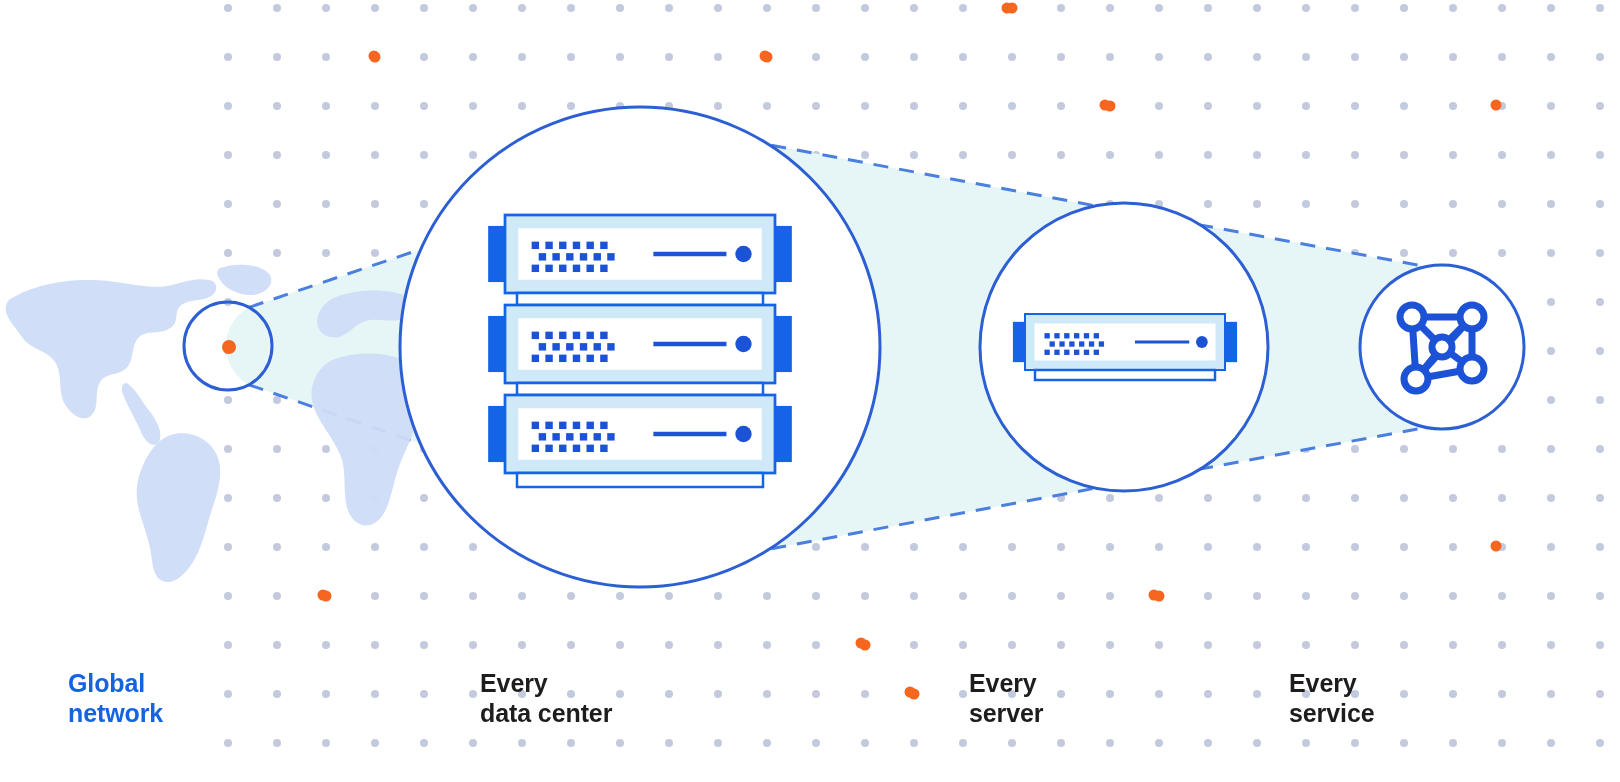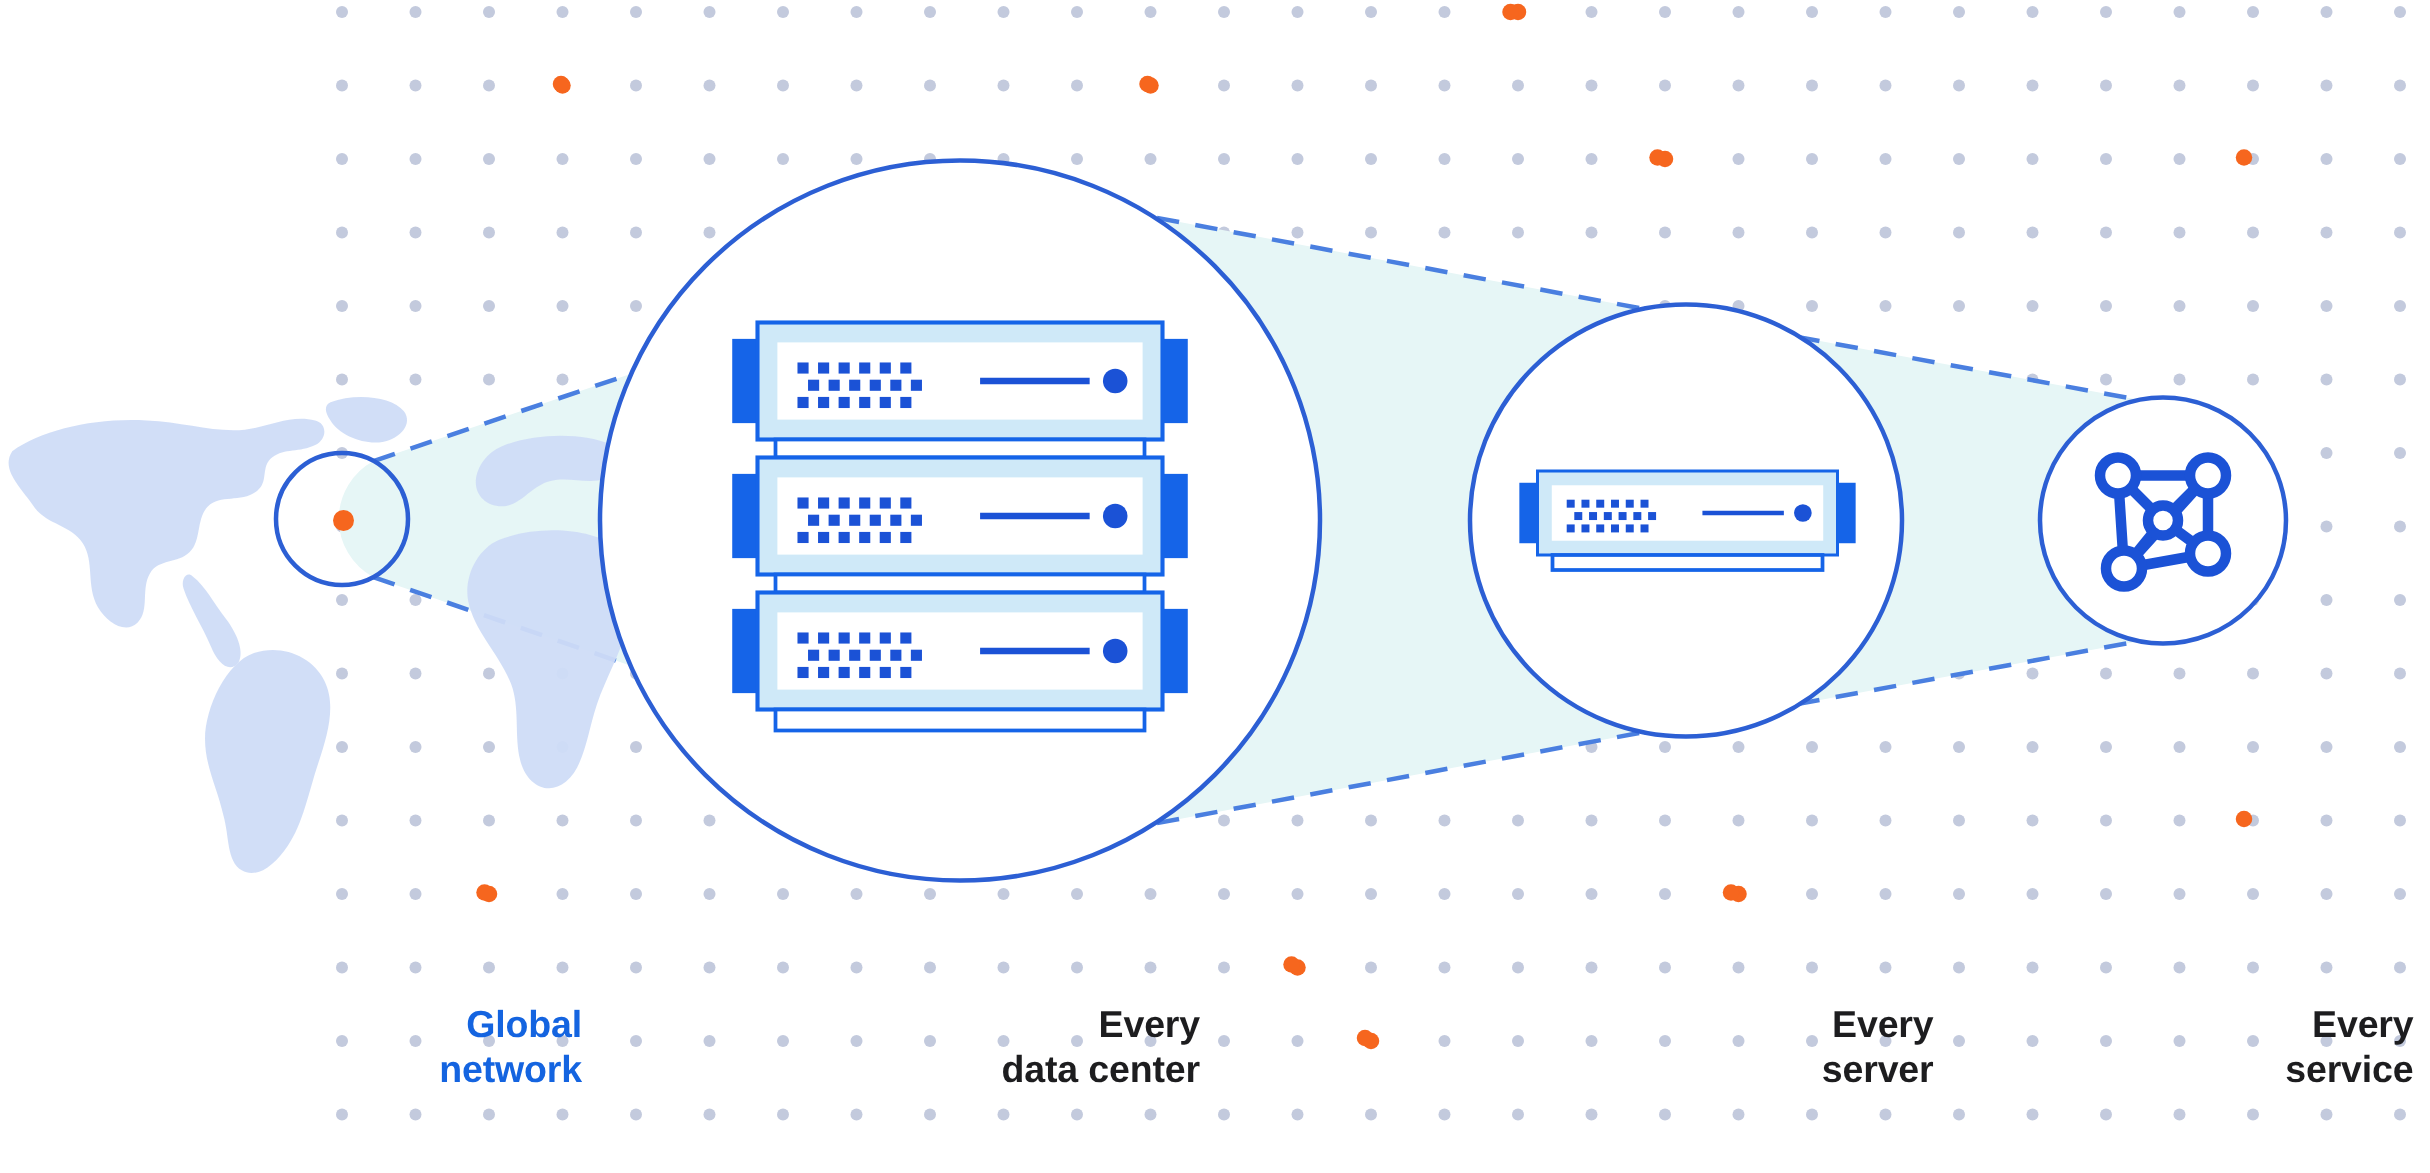--- a/index.html
+++ b/index.html
@@ -20,21 +20,21 @@
   }
   #stage svg.layer {
     position: absolute;
     left: 0;
     top: 0;
     width: 1620px;
     height: 782px;
   }
   .label {
     position: absolute;
-    text-align: right;
+    text-align: left;
     font-family: "Liberation Sans", sans-serif;
     font-size: 25px;
     font-weight: 700;
     line-height: 30px;
     letter-spacing: -0.1px;
     white-space: pre-line;
     color: #1d1d1f;
   }
   .label.accent {
     color: #1464e0;

